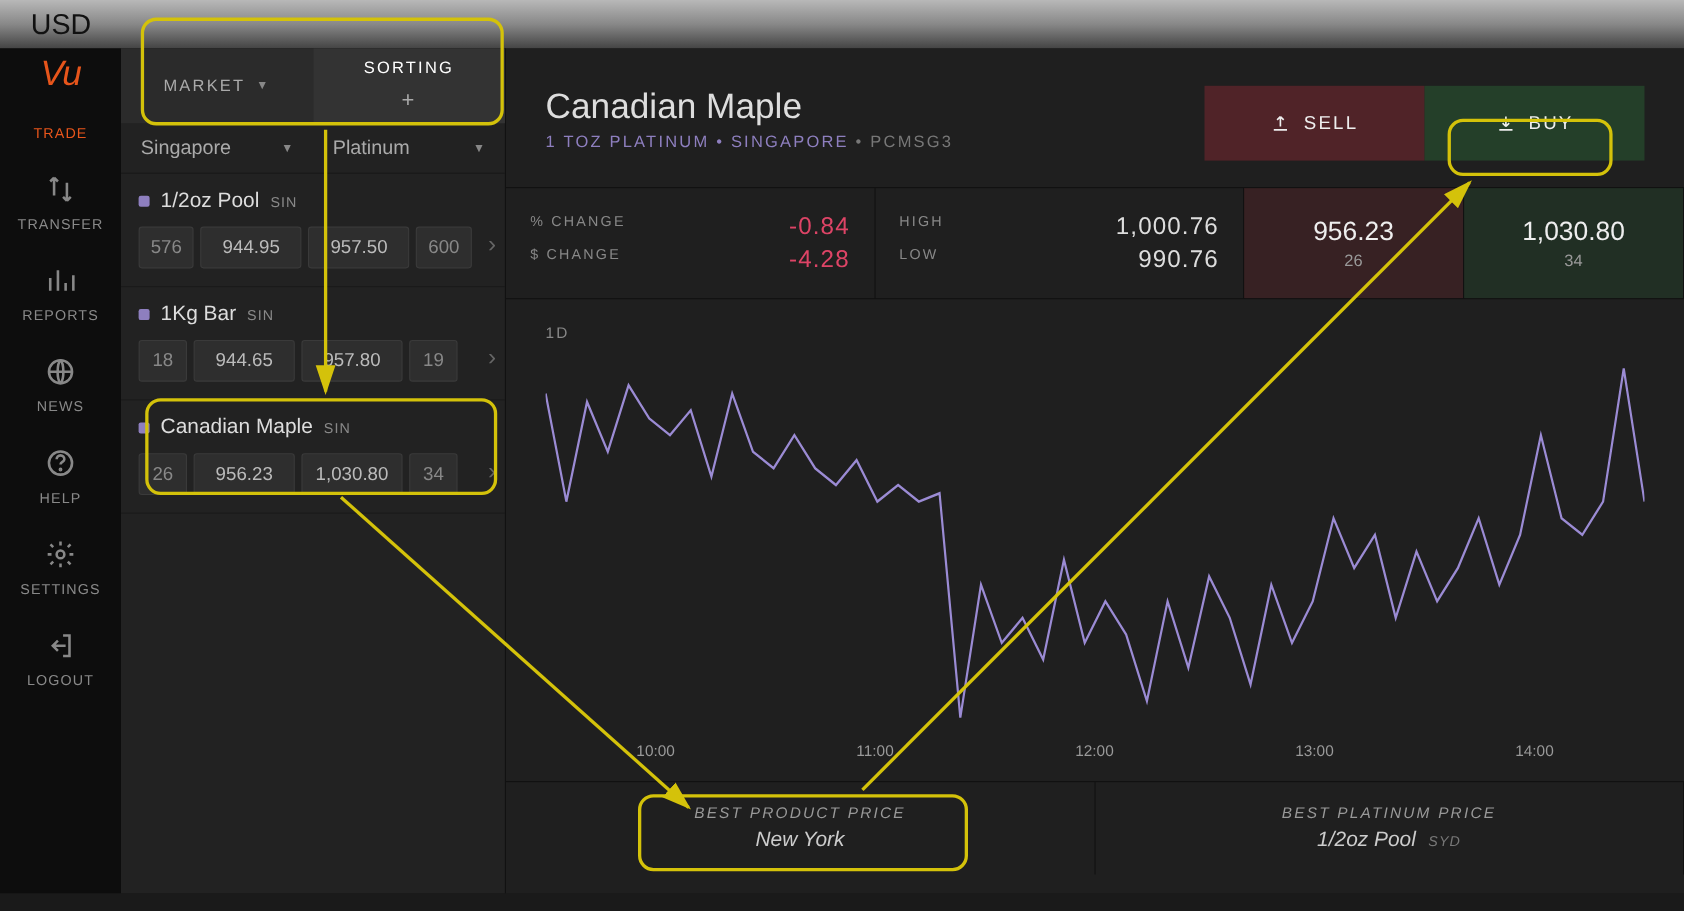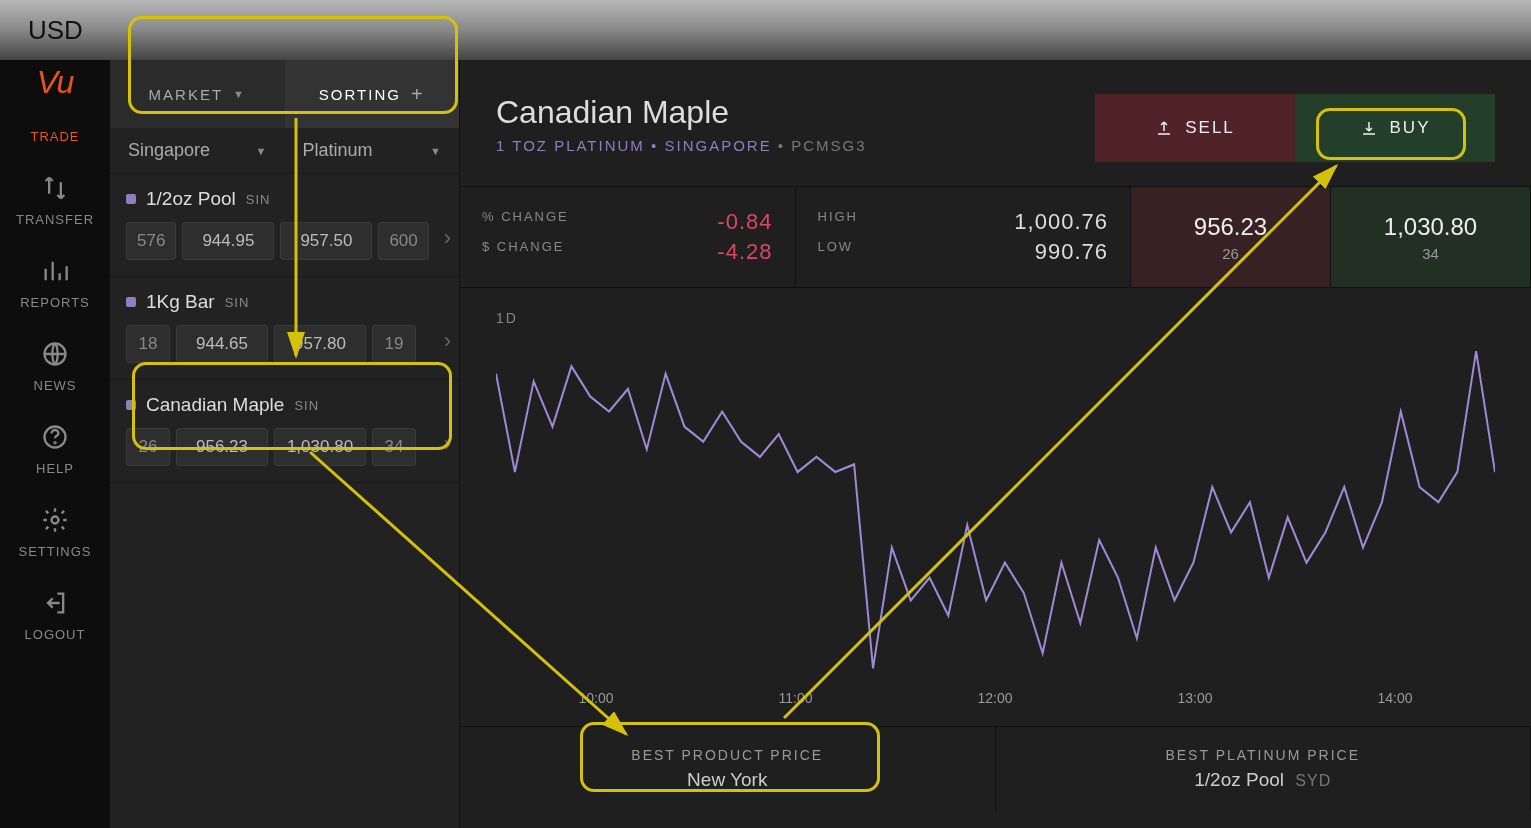--- a/index.html
+++ b/index.html
@@ -6,21 +6,21 @@
   body {
     font-family: "Segoe UI", Arial, sans-serif;
     background: #1a1a1a;
     color: #ccc;
     width: 1531px;
     height: 828px;
     overflow: hidden;
     position: relative;
   }
   .topbar {
-    height: 60px;
+    height: 44px;
     background: linear-gradient(to bottom, #b8b8b8, #888, #444);
     display: flex;
     align-items: center;
     padding-left: 28px;
     font-size: 26px;
     font-weight: 300;
     color: #111;
   }
   .app {
     display: flex;
@@ -71,21 +71,21 @@
     flex: 1;
     display: flex;
     align-items: center;
     justify-content: center;
     gap: 10px;
     font-size: 15px;
     letter-spacing: 2px;
     color: #aaa;
     cursor: pointer;
   }
-  .tab.active { background: #333; color: #fff; }
+  .tab.active { background: #333; color: #fff; flex-direction: column; }
   .filters {
     display: flex;
     height: 46px;
     border-bottom: 1px solid #1a1a1a;
   }
   .filter {
     flex: 1;
     display: flex;
     align-items: center;
     justify-content: space-between;
@@ -195,24 +195,25 @@
   .footerrow {
     display: flex;
     border-top: 1px solid #111;
     margin-top: 10px;
   }
   .footcell {
     flex: 1;
     padding: 20px;
     text-align: center;
     border-right: 1px solid #111;
+    font-style: italic;
   }
   .footlabel { color: #999; font-size: 14px; letter-spacing: 2px; }
   .footval { color: #ccc; font-size: 19px; margin-top: 6px; font-weight: 300; }
-  .footsub { color: #777; font-size: 16px; letter-spacing: 1px; margin-left: 6px;}
+  .footsub { color: #777; font-size: 13px; letter-spacing: 1px; margin-left: 6px;}
   .hl { position: absolute; border: 3px solid #d4c20a; border-radius: 14px; pointer-events: none; z-index: 50;}
   svg.overlay { position: absolute; top: 0; left: 0; width: 1531px; height: 828px; z-index: 49; pointer-events: none;}
   .caret { font-size: 11px; color: #888; }
   .plus { font-size: 20px; color: #aaa; }
 </style>
 </head>
 <body>
 
 <div class="topbar">
   <span>USD</span>

